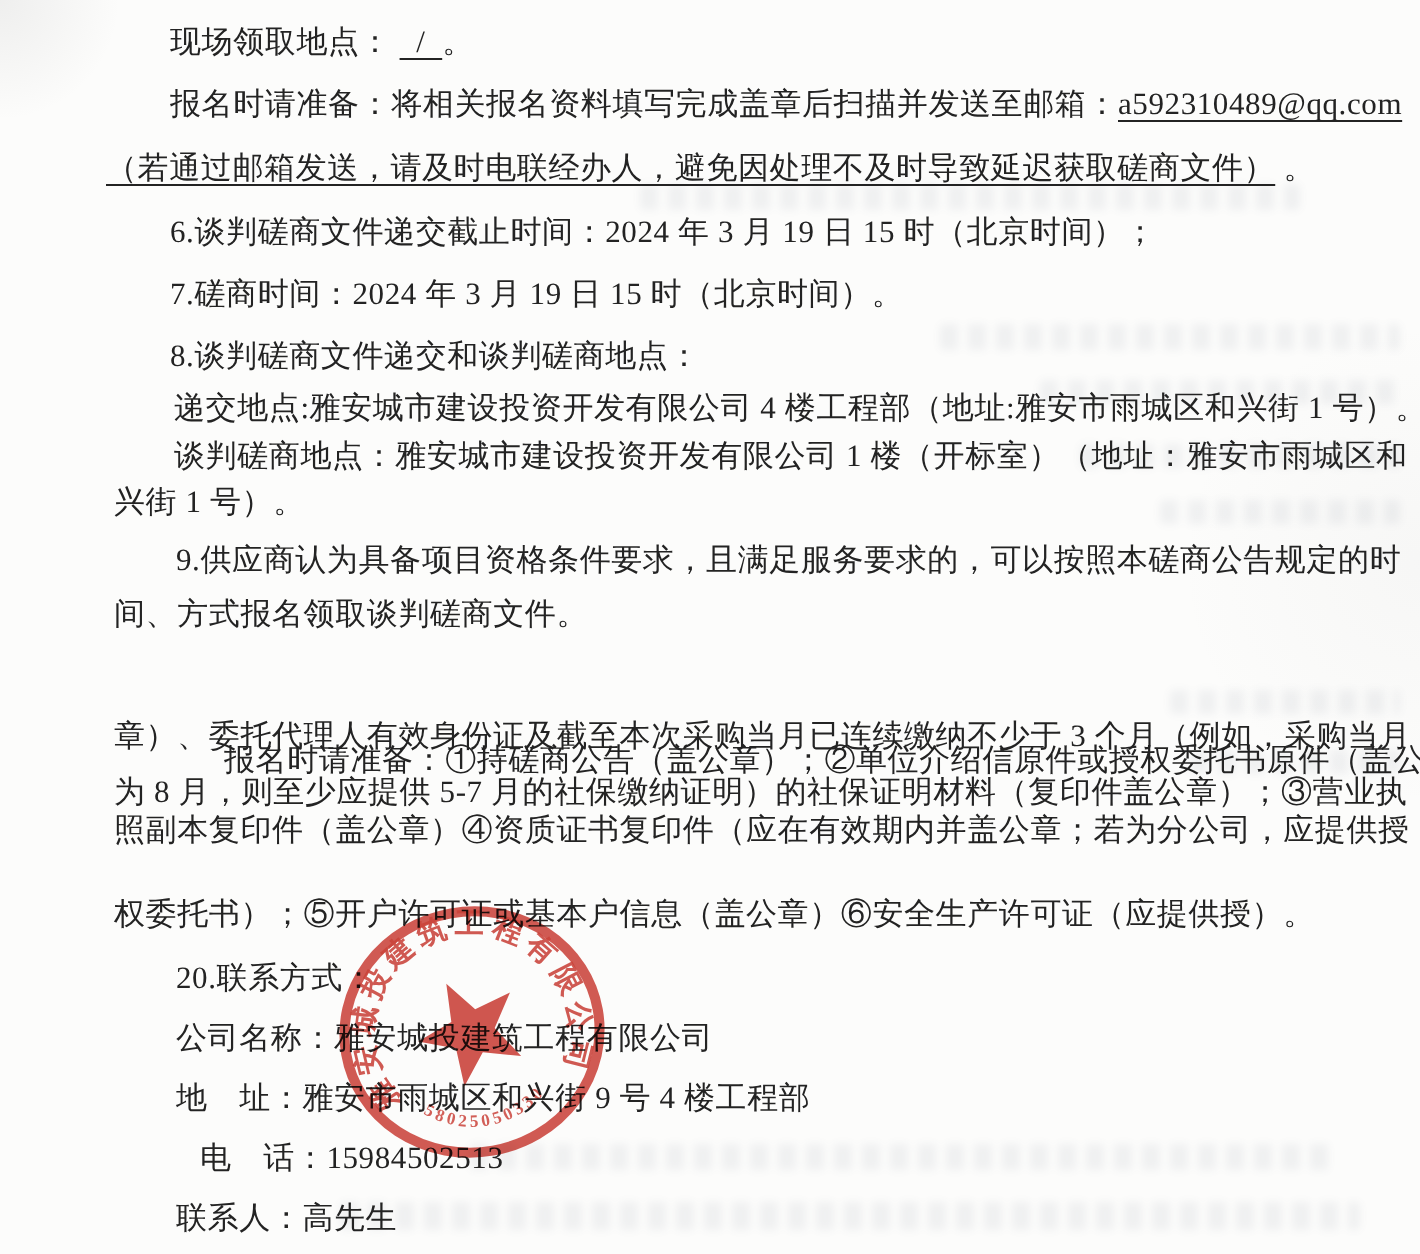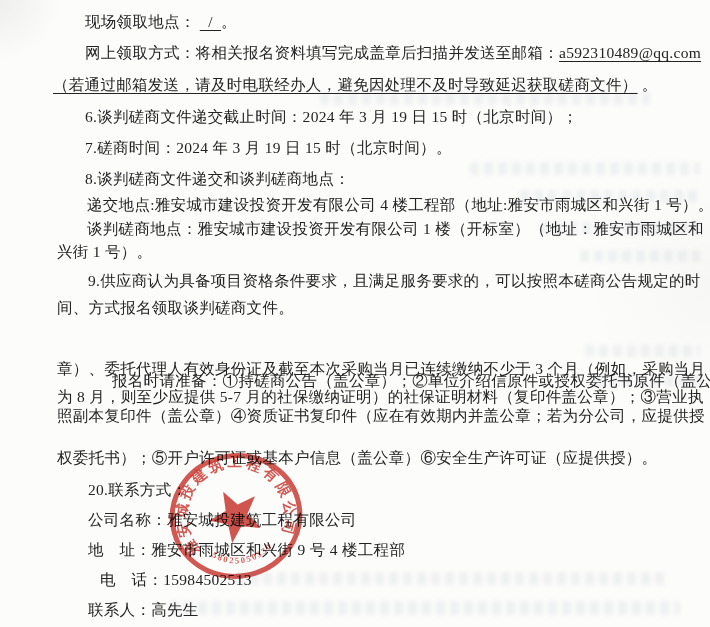--- a/index.html
+++ b/index.html
@@ -59,21 +59,21 @@
   <div class="bleed" style="left:520px;top:190px;width:180px;height:12px;"></div>
   <div class="bleed" style="left:540px;top:222px;width:160px;height:12px;"></div>
   <div class="bleed" style="left:580px;top:250px;width:120px;height:12px;"></div>
   <div class="bleed" style="left:585px;top:345px;width:115px;height:12px;"></div>
   <div class="bleed" style="left:595px;top:375px;width:105px;height:12px;"></div>
   <div class="bleed" style="left:235px;top:572px;width:430px;height:13px;"></div>
   <div class="bleed" style="left:170px;top:601px;width:510px;height:14px;"></div>
 
   <div id="doc-body">
       <div class="line" style="left: 85px; top: 13px;"><span>现场领取地点： </span><span class="u">  /  </span><span>。</span></div>
-      <div class="line" style="left: 85px; top: 44px;"><span>网上领取方式：将相关报名资料填写完成盖章后扫描并发送至邮箱：</span><span class="u">a592310489@qq.com</span></div>
+      <div class="line" style="left: 85px; top: 44px;"><span>报名时请准备：将相关报名资料填写完成盖章后扫描并发送至邮箱：</span><span class="u">a592310489@qq.com</span></div>
       <div class="line" style="left: 53px; top: 76px;"><span class="u">（若通过邮箱发送，请及时电联经办人，避免因处理不及时导致延迟获取磋商文件）</span><span> 。</span></div>
       <div class="line" style="left: 85px; top: 108px;"><span>6.谈判磋商文件递交截止时间：2024 年 3 月 19 日 15 时（北京时间）；</span></div>
       <div class="line" style="left: 85px; top: 139px;"><span>7.磋商时间：2024 年 3 月 19 日 15 时（北京时间）。</span></div>
       <div class="line" style="left: 85px; top: 170px;"><span>8.谈判磋商文件递交和谈判磋商地点：</span></div>
       <div class="line" style="left: 87px; top: 196px;"><span>递交地点:雅安城市建设投资开发有限公司 4 楼工程部（地址:雅安市雨城区和兴街 1 号）。</span></div>
       <div class="line" style="left: 87px; top: 220px;"><span>谈判磋商地点：雅安城市建设投资开发有限公司 1 楼（开标室）（地址：雅安市雨城区和</span></div>
       <div class="line" style="left: 57px; top: 243px;"><span>兴街 1 号）。</span></div>
       <div class="line" style="left: 88px; top: 272px;"><span>9.供应商认为具备项目资格条件要求，且满足服务要求的，可以按照本磋商公告规定的时</span></div>
       <div class="line" style="left: 57px; top: 299px;"><span>间、方式报名领取谈判磋商文件。</span></div>
       <div class="line" style="left: 112px; top: 332px; margin-top: 40px;"><span>报名时请准备：①持磋商公告（盖公章）；②单位介绍信原件或授权委托书原件（盖公</span></div>

